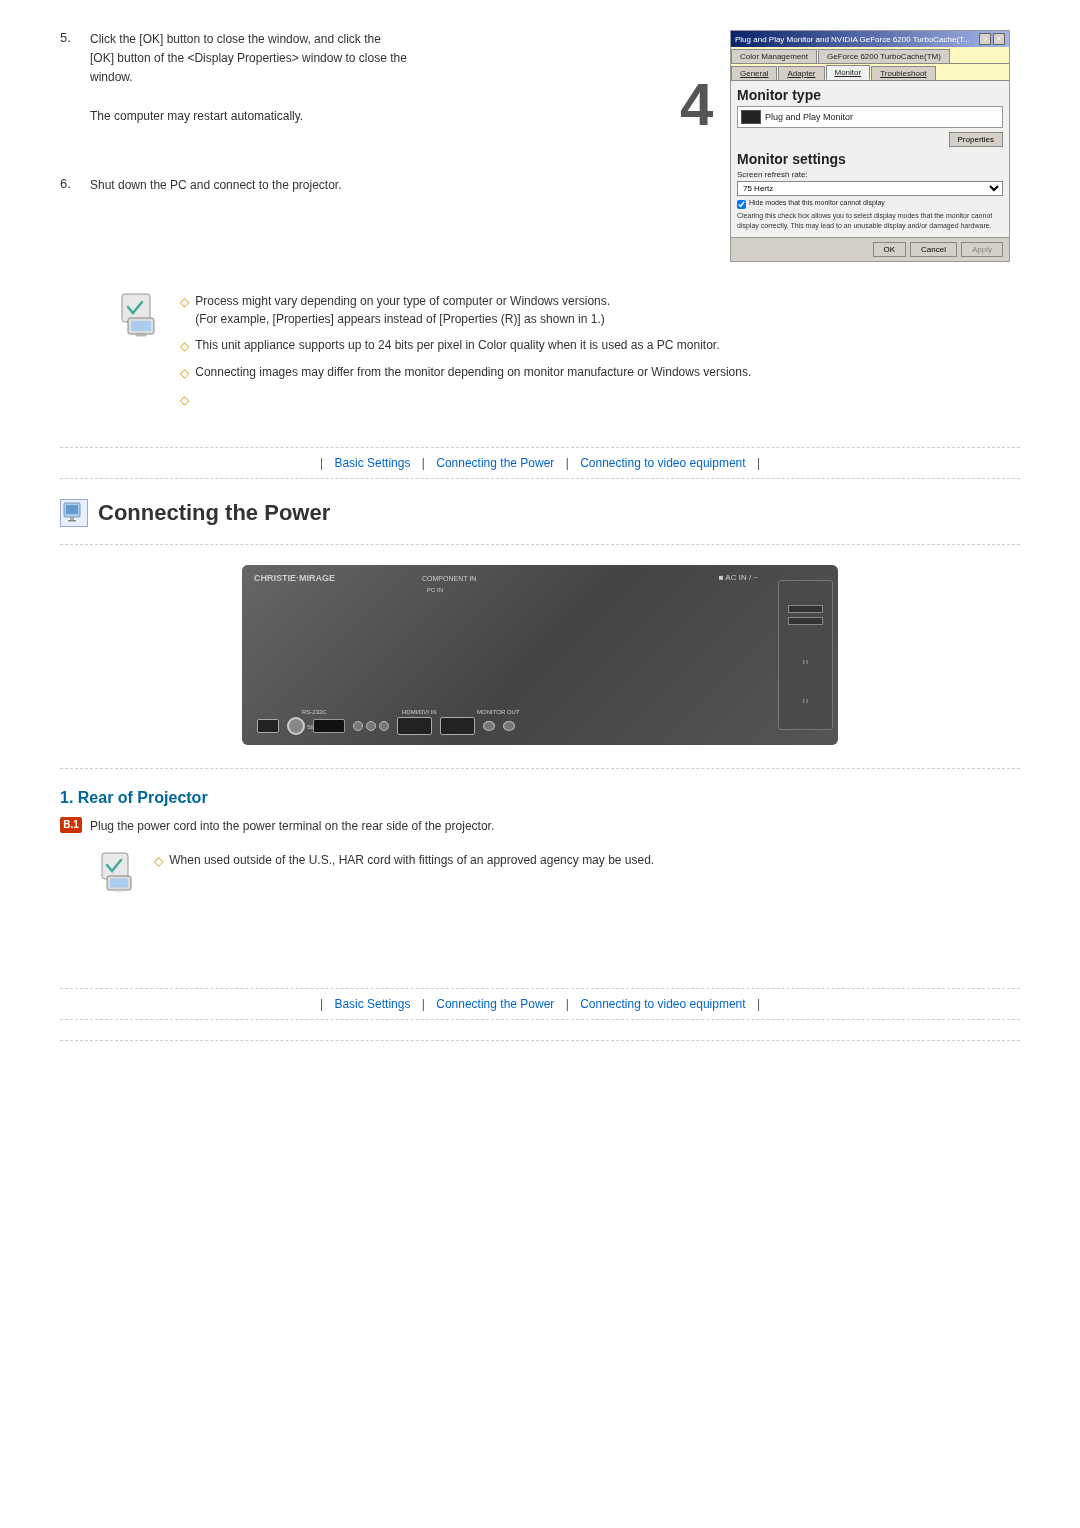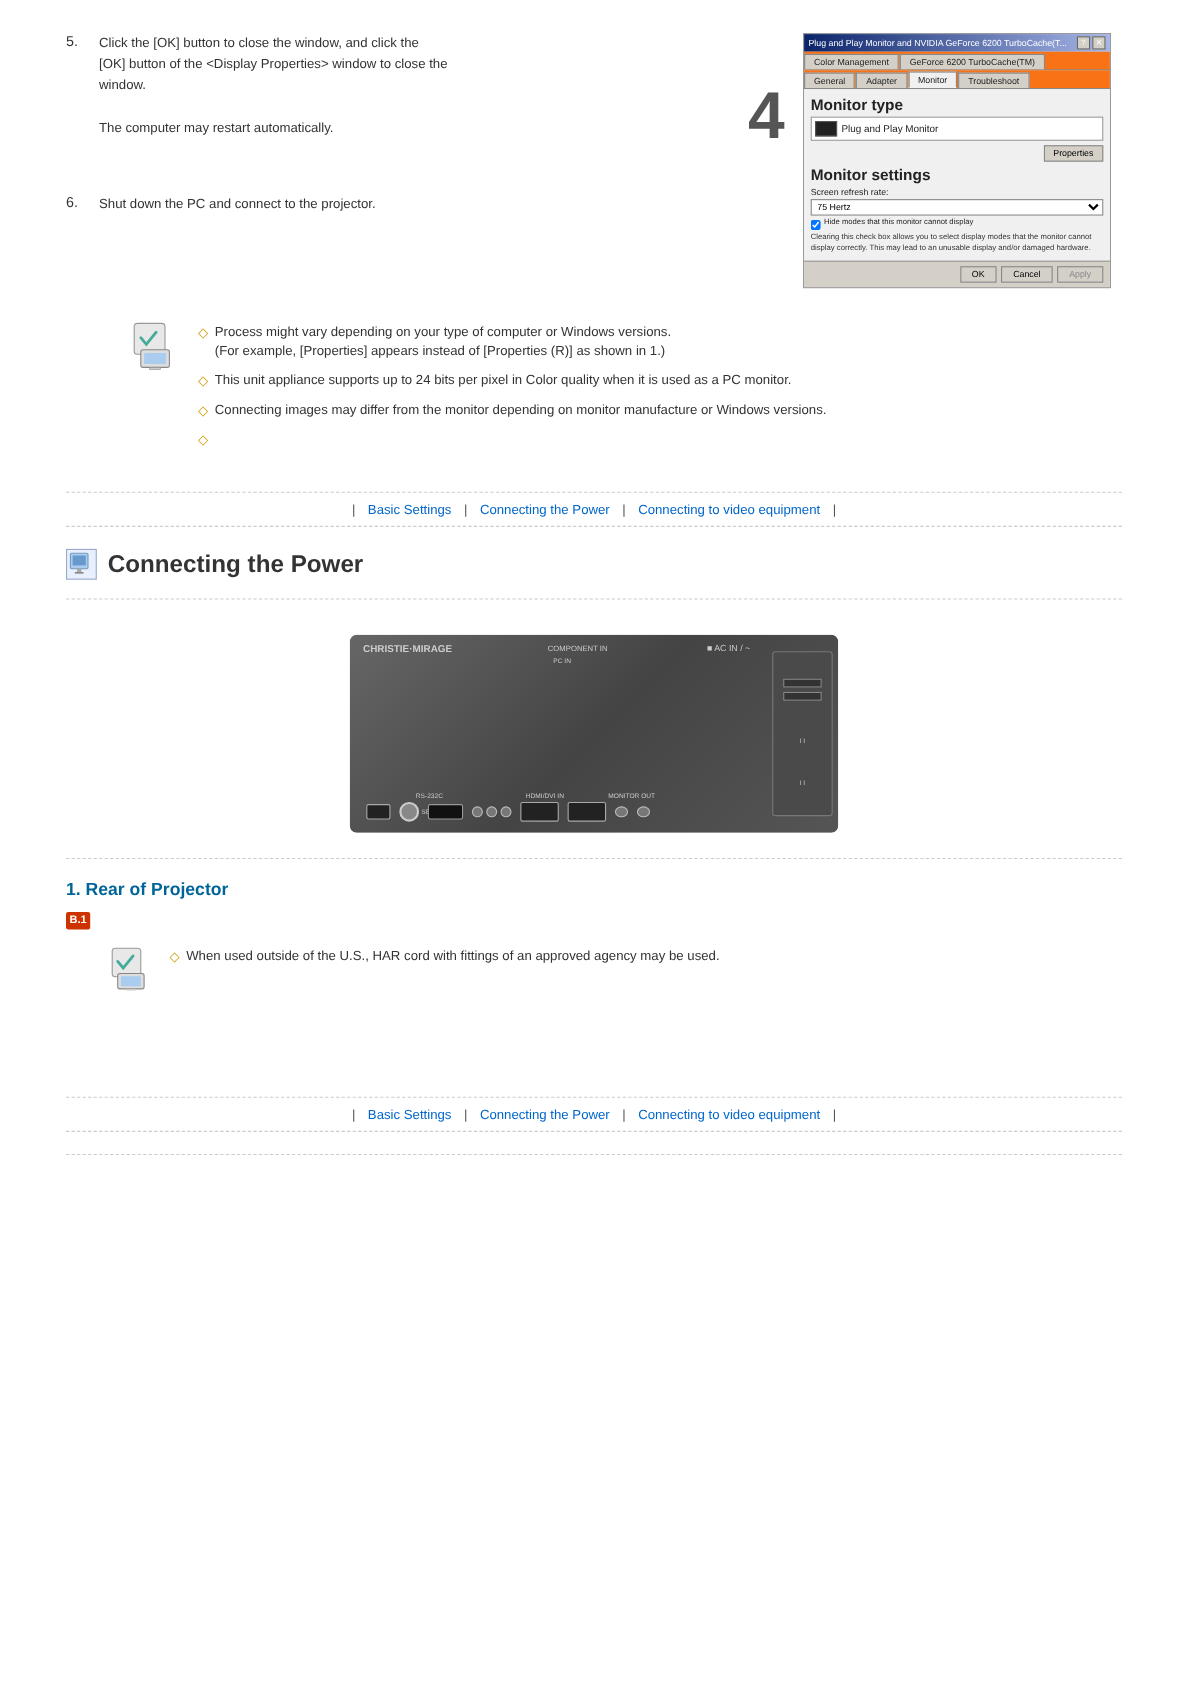--- a/index.html
+++ b/index.html
@@ -65,21 +65,21 @@
       border: 1px solid #666;
       background: #d4d0c8;
       display: flex;
       align-items: center;
       justify-content: center;
       font-size: 7px;
       cursor: pointer;
     }
     .dialog-tabs {
       display: flex;
-      background: #f97316;
+      background: #fef9c3;
       border-bottom: 1px solid #888;
       font-size: 8px;
     }
     .dialog-tab {
       padding: 2px 8px;
       border: 1px solid #888;
       border-bottom: none;
       background: #d4d0c8;
       margin-right: 1px;
       margin-top: 2px;
@@ -263,27 +263,26 @@
     }
 
     
     .projector-image-container {
       margin: 20px 0;
       text-align: center;
       background: #fff;
     }
     .projector-mock {
       display: inline-block;
-      background: #e5e5e5;
+      background: #c2410c;
       border-radius: 6px;
-      width: 444px;
+      width: 596px;
       height: 180px;
       position: relative;
       overflow: hidden;
-      margin-top: 12px;
     }
     .projector-body {
       width: 100%;
       height: 100%;
       background: linear-gradient(135deg, #666 0%, #444 50%, #555 100%);
       border-radius: 6px;
       position: relative;
     }
     .projector-label {
       position: absolute;
@@ -451,21 +450,21 @@
           <span>Plug and Play Monitor and NVIDIA GeForce 6200 TurboCache(T...</span>
           <div class="dialog-titlebar-buttons">
             <div class="dialog-titlebar-btn">?</div>
             <div class="dialog-titlebar-btn">✕</div>
           </div>
         </div>
         <div class="dialog-tabs">
           <div class="dialog-tab">Color Management</div>
           <div class="dialog-tab">GeForce 6200 TurboCache(TM)</div>
         </div>
-        <div class="dialog-tabs" style="margin-top:0; border-top:none;">
+        <div class="dialog-tabs" style="margin-top:0; border-top:none;text-decoration:underline;">
           <div class="dialog-tab">General</div>
           <div class="dialog-tab">Adapter</div>
           <div class="dialog-tab active">Monitor</div>
           <div class="dialog-tab">Troubleshoot</div>
         </div>
         <div class="dialog-body">
           <div class="dialog-section-label">Monitor type</div>
           <div class="dialog-monitor-item">
             <div class="monitor-icon"></div>
             <span>Plug and Play Monitor</span>
@@ -598,20 +597,21 @@
       </div>
     </div>
   </div>
 
   <hr class="hr-dotted">
 
   <div class="subsection-title">1. Rear of Projector</div>
 
   <div class="badge-step-row">
     <span class="badge-step">B.1</span>
+    <span class="step-text">Plug the power cord into the power terminal on the rear side of the projector.</span>
   </div>
 
   <div class="note-with-icon">
     <div class="small-note-icon">
       <svg width="42" height="42" viewBox="0 0 42 42">
         <rect x="2" y="2" width="26" height="26" rx="3" fill="#e8e8e8" stroke="#999" stroke-width="1"></rect>
         <path d="M7 14 L12 20 L21 9" stroke="#4a9" stroke-width="2.5" fill="none" stroke-linecap="round"></path>
         <rect x="7" y="25" width="24" height="14" rx="2" fill="#ddd" stroke="#888" stroke-width="1"></rect>
         <rect x="10" y="27.5" width="18" height="9" rx="1" fill="#aaccee"></rect>
         <rect x="15" y="39" width="8" height="1.5" fill="#ccc"></rect>

